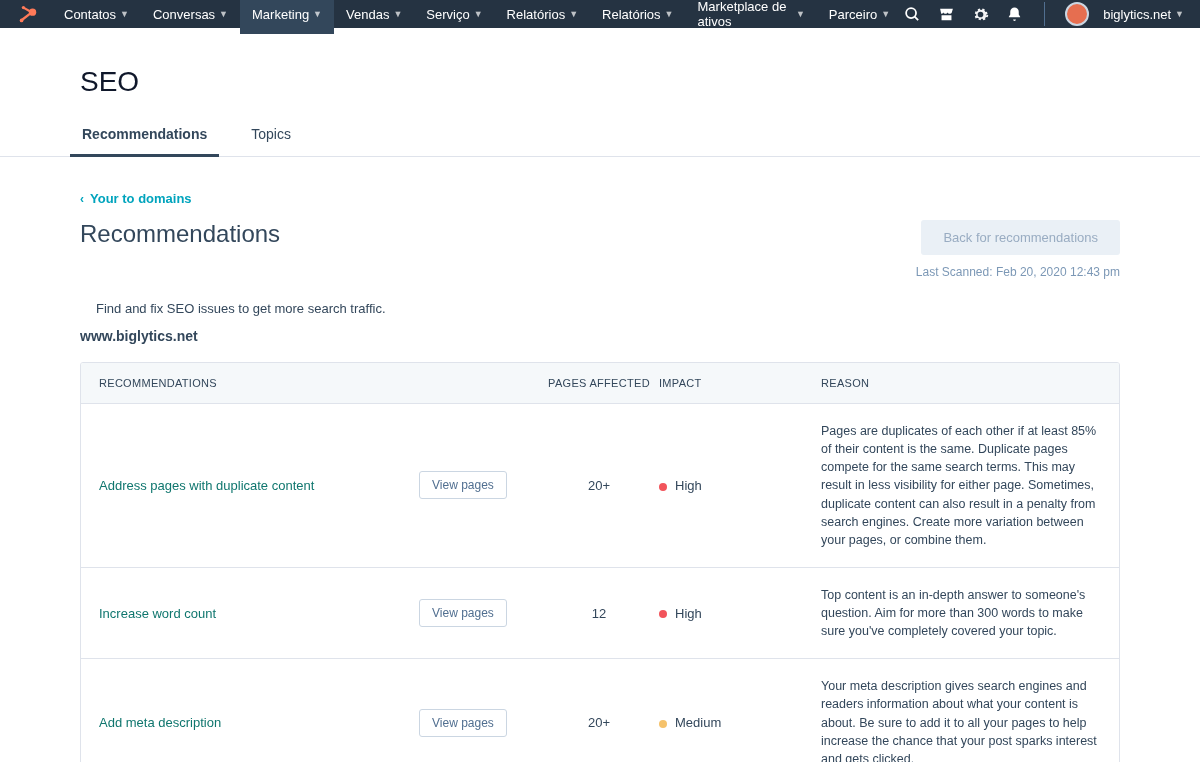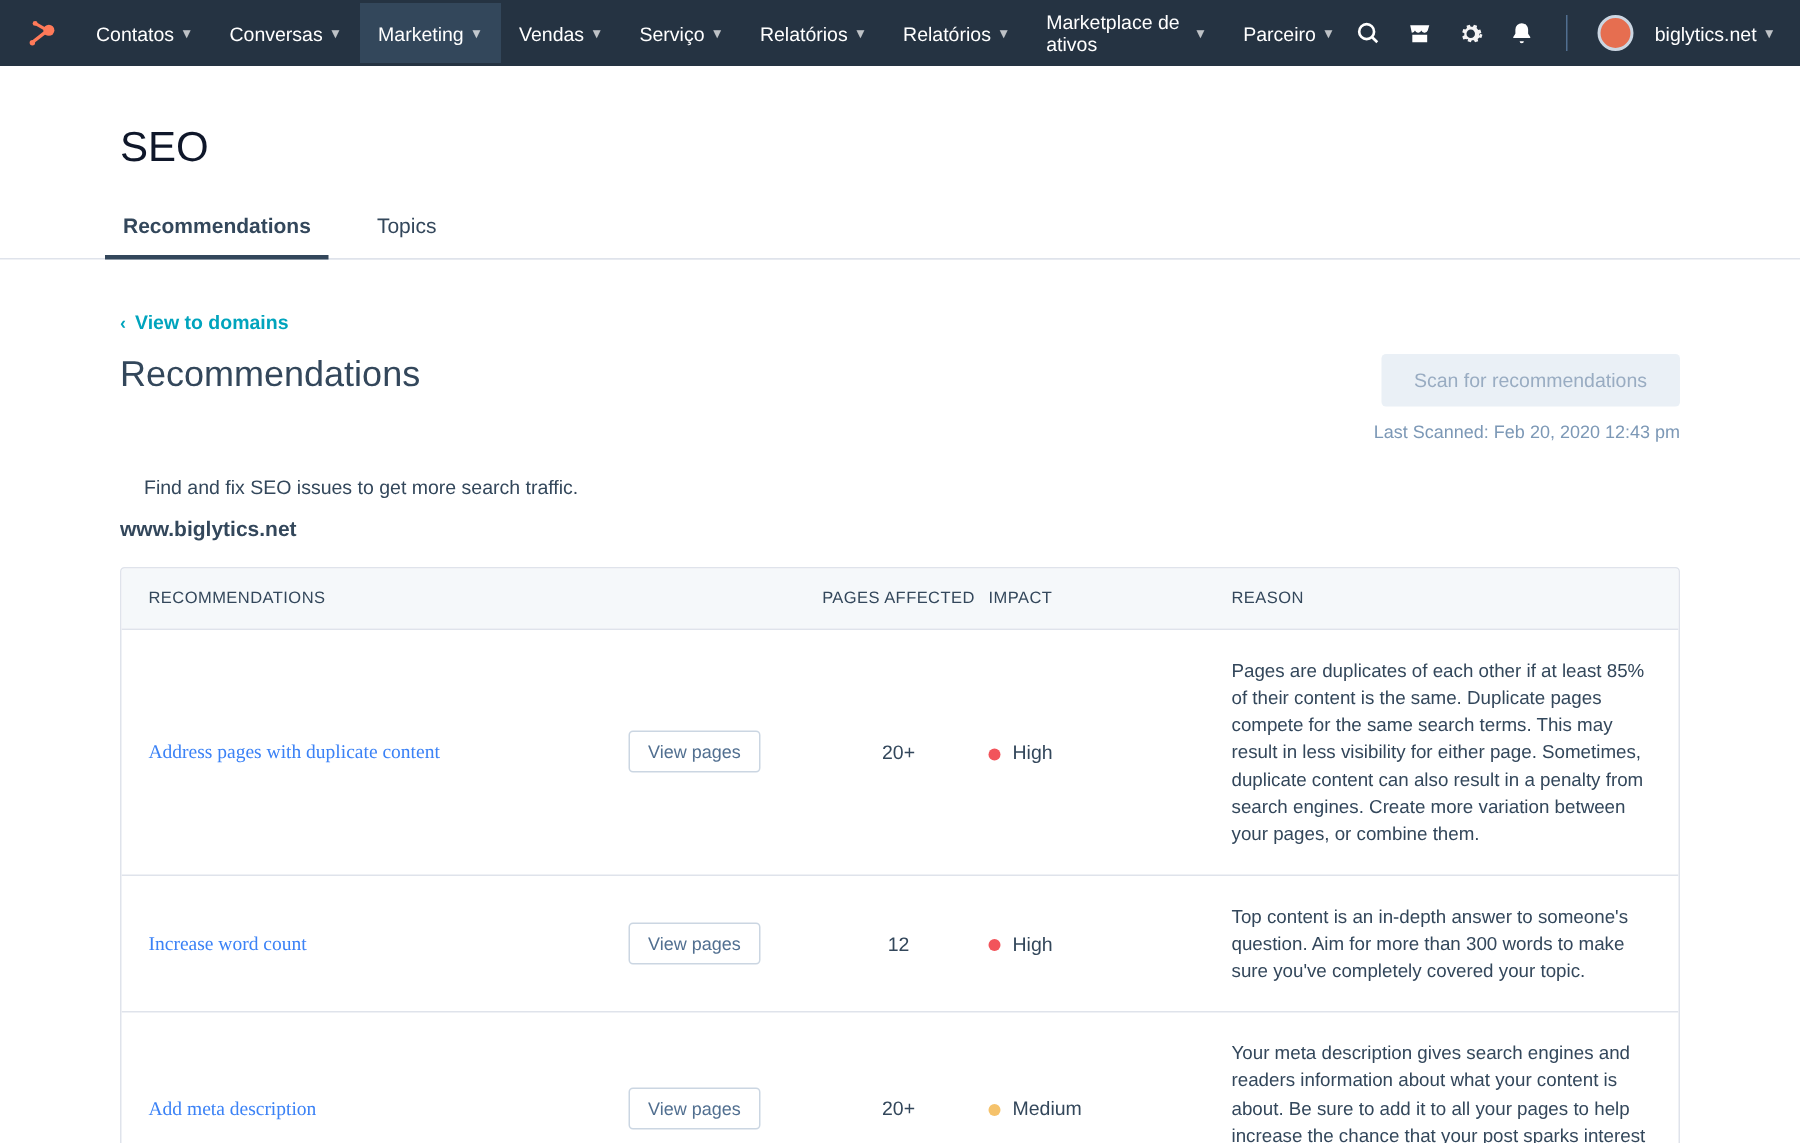--- a/index.html
+++ b/index.html
@@ -1,17 +1,17 @@
 <!DOCTYPE html>
 <html><head>
 <meta charset="utf-8">
 <style>
 * { margin: 0; padding: 0; box-sizing: border-box; }
 body { font-family: -apple-system, BlinkMacSystemFont, "Segoe UI", Helvetica, Arial, sans-serif; background: #fff; color: #33475b; }
-.topnav { background: #253342; height: 44px; display: flex; align-items: center; padding: 0 16px; }
+.topnav { background: #253342; height: 28px; display: flex; align-items: center; padding: 0 16px; }
 .logo { width: 24px; height: 24px; margin-right: 12px; display: flex; align-items: center; justify-content: center; }
 .nav-items { display: flex; align-items: center; flex: 1; }
 .nav-item { color: #fff; font-size: 13px; padding: 0 12px; height: 40px; display: flex; align-items: center; cursor: pointer; }
 .nav-item.active { background: #33475b; }
 .nav-item .chev { margin-left: 4px; font-size: 9px; opacity: 0.7; }
 .nav-right { display: flex; align-items: center; gap: 14px; }
 .nav-icon { width: 20px; height: 20px; display: flex; align-items: center; justify-content: center; cursor: pointer; color: #fff; }
 .nav-divider { width: 1px; height: 24px; background: #516f90; margin: 0 6px; }
 .avatar { width: 24px; height: 24px; border-radius: 50%; background: #e66e50; border: 2px solid #cbd6e2; }
 .account { color: #fff; font-size: 13px; display: flex; align-items: center; cursor: pointer; }
@@ -37,21 +37,21 @@
 
 .table { border: 1px solid #dfe3eb; border-radius: 3px; overflow: hidden; }
 .thead { display: flex; background: #f5f8fa; padding: 14px 18px; font-size: 11px; color: #33475b; font-weight: 500; letter-spacing: 0.3px; }
 .col-rec { flex: 0 0 320px; }
 .col-btn { flex: 0 0 120px; }
 .col-pages { flex: 0 0 120px; text-align: center; }
 .col-impact { flex: 0 0 130px; }
 .col-reason { flex: 1; margin-left: 32px; }
 
 .trow { display: flex; padding: 18px; border-top: 1px solid #dfe3eb; font-size: 13px; align-items: center; }
-.trow .col-rec { color: #3b82f6; font-family: Liberation Serif, serif; }
+.trow .col-rec { color: #0f766e; }
 .view-btn { background: #fff; border: 1px solid #cbd6e2; color: #516f90; font-size: 12px; padding: 6px 12px; border-radius: 3px; cursor: pointer; }
 .trow .col-pages { text-align: center; color: #33475b; }
 .dot { width: 8px; height: 8px; border-radius: 50%; display: inline-block; margin-right: 8px; vertical-align: middle; }
 .dot.high { background: #f2545b; }
 .dot.medium { background: #f5c26b; }
 .trow .col-reason { color: #33475b; font-size: 12.5px; line-height: 1.45; align-self: flex-start; }
 </style>
 </head>
 <body>
 
@@ -140,27 +140,27 @@
   <div style="position:relative">
     <div class="tabs" id="tabs">
         <div class="tab active">Recommendations</div>
         <div class="tab">Topics</div>
       </div>
     <div class="tabline" style="position:absolute;bottom:0;left:-2000px;right:-2000px;border-bottom:1px solid #dfe3eb;z-index:-1"></div>
   </div>
 
   <div class="backlink">
     <span class="arrow">‹</span>
-    <span>View to domains</span>
+    <span>Your to domains</span>
   </div>
 
   <div class="head-row">
     <h2 class="rec-title">Recommendations</h2>
     <div style="text-align:right">
-      <button class="scan-btn">Scan for recommendations</button>
+      <button class="scan-btn">Back for recommendations</button>
       <div class="last-scanned">
         <span>Last Scanned:</span>
         <span>Feb 20, 2020 12:43 pm</span>
       </div>
     </div>
   </div>
 
   <p class="subdesc">Find and fix SEO issues to get more search traffic.</p>
   <p class="domain">www.biglytics.net</p>
 

